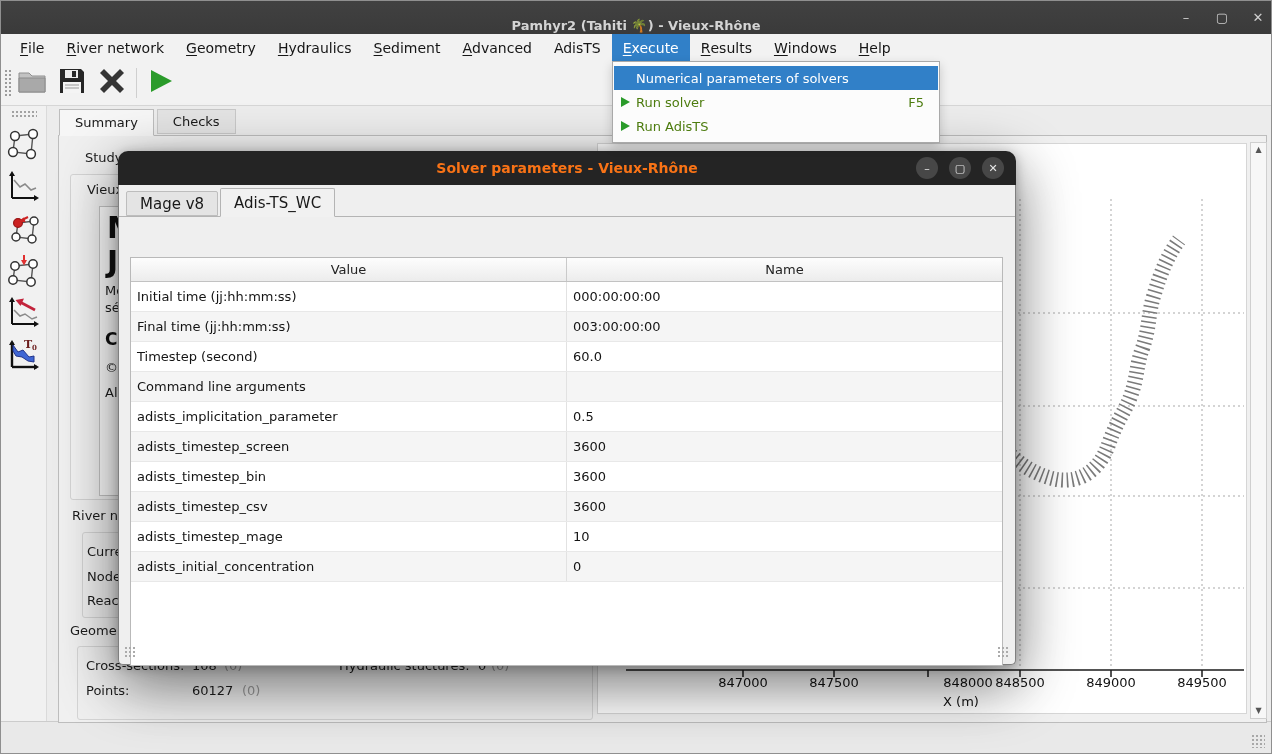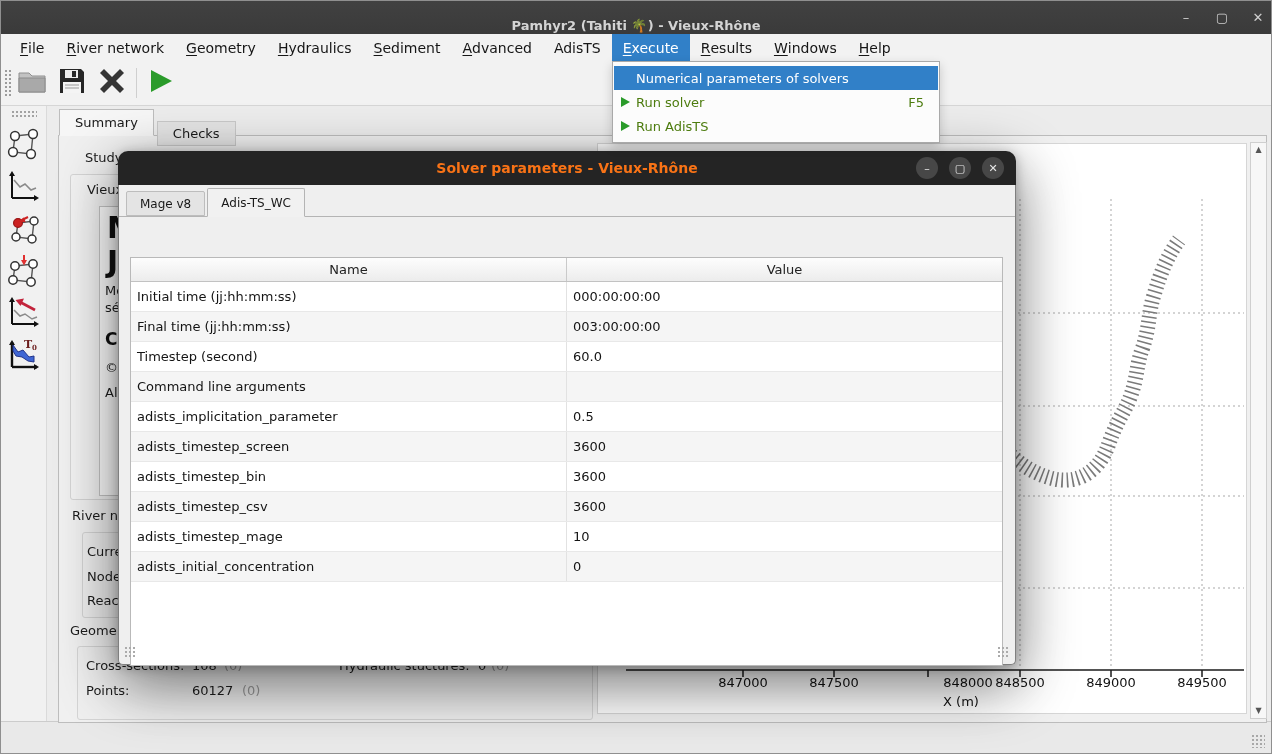--- a/index.html
+++ b/index.html
@@ -35,21 +35,21 @@
   
   #sidebar{position:absolute;left:0;top:105px;width:46px;bottom:1px;background:#f1f1f1;border-right:1px solid #dadada}
   .sb-handle{width:26px;height:8px;margin:4px auto 8px auto;
     background-image:radial-gradient(#a2a2a2 1px,transparent 1.2px);background-size:4px 4px}
   .sb-btn{width:40px;height:40px;margin:2px auto;display:flex;align-items:center;justify-content:center}
 
   
   #tabbar{position:absolute;left:58px;top:108px;display:flex;z-index:2}
   .tab{font-size:13px;color:#191919;display:flex;align-items:center;padding:0 15px}
   .tab.active{height:27px;background:#f6f6f6;border:1px solid #bdbdbd;border-bottom:1px solid #f6f6f6}
-  .tab.inactive{height:25px;margin-top:12px;background:#e3e3e3;border:1px solid #c8c8c8;margin-left:3px}
+  .tab.inactive{height:25px;margin-top:0;background:#e3e3e3;border:1px solid #c8c8c8;margin-left:3px}
 
   
   #mainframe{position:absolute;left:57px;top:134px;width:1209px;height:588px;background:#f0f0f0;border:1px solid #bdbdbd;z-index:1}
   .frag{position:absolute;font-size:13px;color:#1c1c1c;white-space:nowrap}
   .grouplabel{font-size:13px;color:#1c1c1c}
   #study-box{position:absolute;left:11px;top:38px;width:523px;height:326px;border:1px solid #d4d4d4;border-radius:3px;background:#f2f2f2}
   #study-inner{position:absolute;left:40px;top:70px;width:494px;height:290px;background:#ffffff;border:1px solid #c6c6c6}
   .bigM{position:absolute;font-size:30px;font-weight:bold;color:#101010}
   .subCo{position:absolute;font-size:17px;font-weight:bold;color:#101010}
   #river-box{position:absolute;left:23px;top:396px;width:511px;height:86px;background:#efefef;border:1px solid #d4d4d4;border-radius:3px}
@@ -82,21 +82,21 @@
     filter:drop-shadow(0 18px 30px rgba(0,0,0,.45)) drop-shadow(0 2px 6px rgba(0,0,0,.3))}
   .dlg-titlebar{position:absolute;left:0;top:0;width:100%;height:34px;background:#242424;border-radius:10px 10px 0 0;
     display:flex;align-items:center;justify-content:center}
   .dlg-title{font-size:14px;font-weight:bold;color:#f97316}
   .dlg-btns{position:absolute;right:12px;top:6px;display:flex;gap:11px}
   .dlg-btn{width:22px;height:22px;border-radius:50%;background:#474747;color:#e8e8e8;
     display:flex;align-items:center;justify-content:center;font-size:11px;line-height:1}
   .dlg-body{position:absolute;left:0;top:34px;width:100%;bottom:0;background:#efefef;
     border:1px solid #7f7f7f;border-top:none;border-radius:0 0 5px 5px}
   .dlg-tabs{height:32px;padding-left:7px;border-bottom:1px solid #b4b4b4;display:flex;align-items:flex-end}
-  .dtab{font-size:12px;color:#191919;padding:0 13px;display:flex;align-items:center;border-radius:2px 2px 0 0}
+  .dtab{font-size:15px;color:#191919;padding:0 13px;display:flex;align-items:center;border-radius:2px 2px 0 0}
   .dtab.inactive{height:25px;background:#e4e4e4;border:1px solid #bdbdbd;margin-bottom:0px}
   .dtab.active{height:29px;background:#f1f1f1;border:1px solid #b4b4b4;border-bottom:1px solid #f1f1f1;margin-bottom:-1px;margin-left:2px}
   .tablewrap{position:absolute;left:11px;right:12px;top:72px;height:409px;background:#fff;border:1px solid #b9b9b9;overflow:hidden}
   .thead{display:flex;height:24px;background:linear-gradient(#fdfdfd,#ececec);border-bottom:1px solid #c2c2c2;font-size:13px;color:#222}
   .th{flex:1;display:flex;align-items:center;justify-content:center}
   .th:first-child{border-right:1px solid #cacaca}
   .trow{display:flex;height:30px;font-size:13px;color:#141414;border-bottom:1px solid #e8e8e8;background:#fff}
   .trow.alt{background:#f5f5f5}
   .td{flex:1;display:flex;align-items:center;padding-left:6px}
   .td:first-child{border-right:1px solid #e2e2e2}
@@ -363,22 +363,22 @@
       <span class="dlg-btn">✕</span>
     </div>
   </div>
   <div class="dlg-body">
     <div class="dlg-tabs">
       <div class="dtab inactive">Mage v8</div>
       <div class="dtab active">Adis-TS_WC</div>
     </div>
     <div class="tablewrap">
       <div class="thead">
+        <div class="th">Value</div>
         <div class="th">Name</div>
-        <div class="th">Value</div>
       </div>
       <div id="tbody">
           <div class="trow">
             <div class="td">Initial time (jj:hh:mm:ss)</div>
             <div class="td">000:00:00:00</div>
           </div>
           <div class="trow alt">
             <div class="td">Final time (jj:hh:mm:ss)</div>
             <div class="td">003:00:00:00</div>
           </div>

